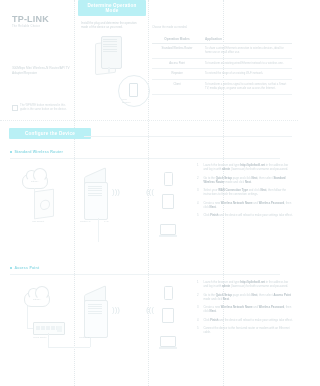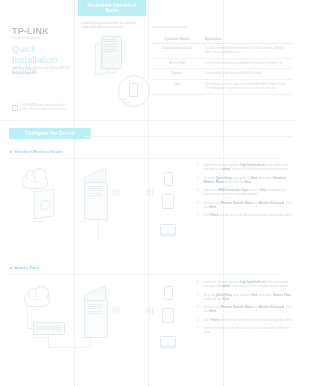--- a/index.html
+++ b/index.html
@@ -13,21 +13,21 @@
 
   
   .fold{position:absolute;top:0;bottom:0;width:0;border-left:1px dotted #e3e9ec;}
   .fold.f1{left:74px;}
   .fold.f2{left:148px;}
   .fold.f3{left:223px;}
   .hfold{position:absolute;left:0;right:0;height:0;border-top:1px dotted #e8edef;}
 
   
   .cover{position:absolute;left:0;top:0;width:74px;height:120px;}
-  .logo{position:absolute;left:12px;top:26px;}
+  .logo{position:absolute;left:12px;top:14px;}
   .logo .wordmark{
     font-size:9px;font-weight:bold;letter-spacing:.2px;color:#b9c4c9;
     font-family:"Liberation Sans", sans-serif;
   }
   .logo .tagline{font-size:2.6px;color:#cfd7db;letter-spacing:.25px;margin-top:1px;}
 
   .cover-title{position:absolute;left:12px;top:44px;width:58px;}
   .cover-title .t1{font-size:9px;color:#cfe9f0;letter-spacing:.2px;line-height:11px;}
   .cover-title .t2{font-size:9px;color:#cfe9f0;letter-spacing:.2px;line-height:11px;}
   .cover-sub{position:absolute;left:12px;top:66px;width:60px;font-size:3.2px;line-height:4.6px;color:#cdd6da;}
@@ -162,24 +162,20 @@
   <div class="fold f1"></div>
   <div class="fold f2"></div>
   <div class="fold f3"></div>
   <div class="hfold" style="top:120px;"></div>
 
   <div class="cover">
     <div class="logo">
       <div class="wordmark">TP-LINK</div>
       <div class="tagline">The Reliable Choice</div>
     </div>
-    <div class="cover-title">
-      <div class="t1">Quick</div>
-      <div class="t2">Installation Guide</div>
-    </div>
     <div class="cover-sub">300Mbps Mini Wireless-N Router/AP/
 TV Adapter/Repeater</div>
     <div class="cover-note">
       <span class="bk"></span>
       <span class="txt">The WPS/RE button mentioned in this guide is the same button on the device.</span>
     </div>
   </div>
 
   <div class="panel2">
     <div class="banner">Determine Operation Mode</div>

